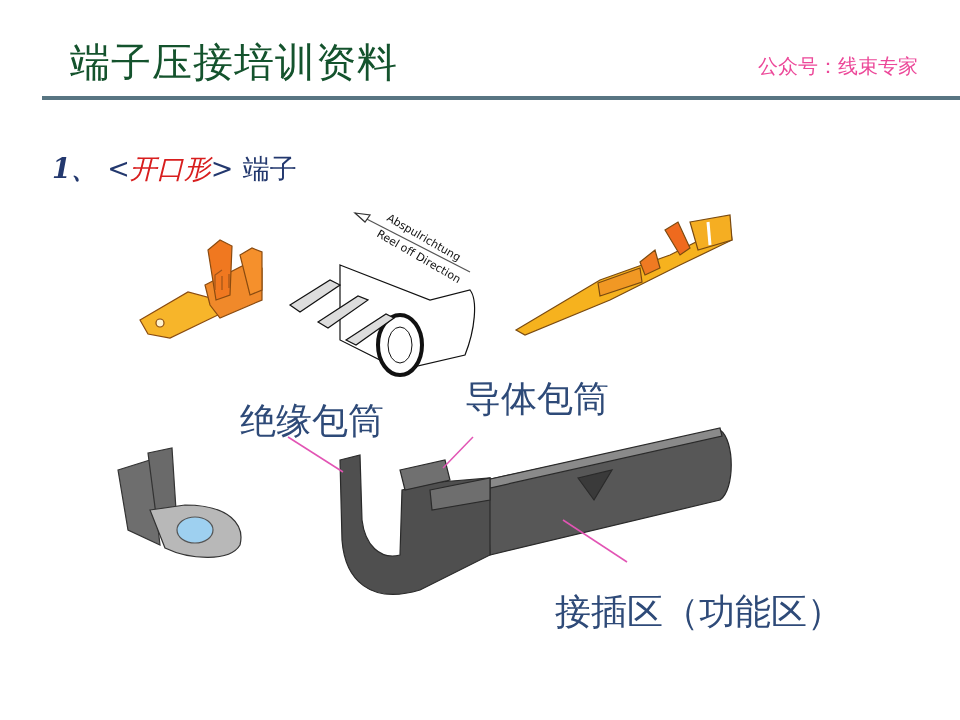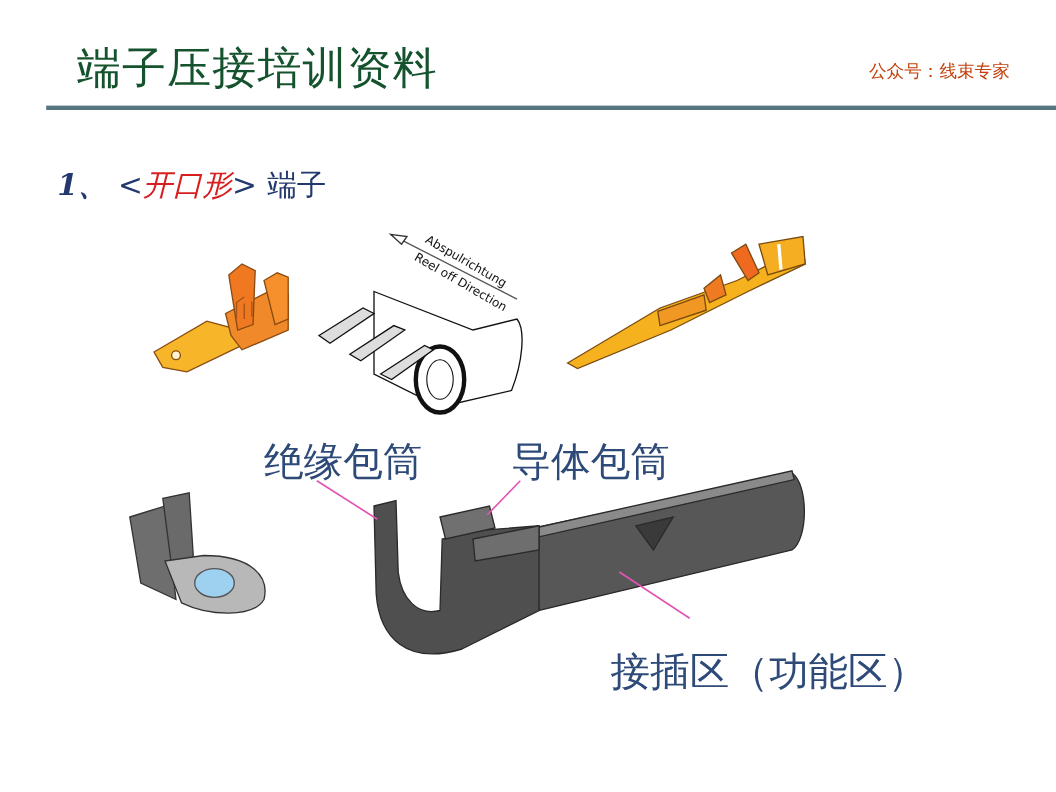--- a/index.html
+++ b/index.html
@@ -1,18 +1,18 @@
 <!DOCTYPE html>
 <html><head>
 <meta charset="utf-8">
 <style>
   html, body { margin: 0; padding: 0; background: #ffffff; }
   body { width: 960px; height: 720px; position: relative; overflow: hidden; font-family: "DejaVu Serif", serif; }
   .title { position: absolute; left: 70px; top: 38px; font-size: 40px; color: #14532d; letter-spacing: 1px; line-height: 48px; font-family: "DejaVu Serif", serif; }
-  .account { position: absolute; right: 42px; top: 52px; font-size: 16px; color: #c2410c; line-height: 28px; font-family: Liberation Serif, serif; }
+  .account { position: absolute; right: 42px; top: 52px; font-size: 20px; color: #ec4899; line-height: 28px; font-family: Liberation Serif, serif; }
   .rule { position: absolute; left: 42px; right: 0; top: 96px; height: 4px; background: #587582; }
   .section { position: absolute; left: 52px; top: 152px; font-size: 27px; line-height: 34px; color: #23386e; font-weight: bold; text-align: right; }
   .section .num { font-family: "DejaVu Serif", serif; font-style: italic; }
   .section .lt, .section .gt { font-style: italic; font-weight: normal; }
   .section .hl { color: #d81e1e; font-style: italic; font-weight: normal; }
   .section .word { font-weight: normal; font-family: "DejaVu Sans", sans-serif; }
   .label { position: absolute; font-size: 36px; color: #2e4a78; font-family: "DejaVu Sans", sans-serif; line-height: 32px; }
   svg { position: absolute; left: 0; top: 0; }
 </style>
 </head>
@@ -78,14 +78,14 @@
   </g>
 
   <g stroke="#e254b4" stroke-width="1.5">
     <line x1="288" y1="437" x2="343" y2="472"></line>
     <line x1="473" y1="437" x2="443" y2="468"></line>
     <line x1="563" y1="520" x2="627" y2="562"></line>
   </g>
 </svg>
 
 <div class="label" style="left:240px; top:405px;">绝缘包筒</div>
-<div class="label" style="left:465px; top:405px;text-align:center;">导体包筒</div>
+<div class="label" style="left:465px; top:383px;text-align:center;">导体包筒</div>
 <div class="label" style="left:555px; top:596px;">接插区（功能区）</div>
 
 </body></html>

